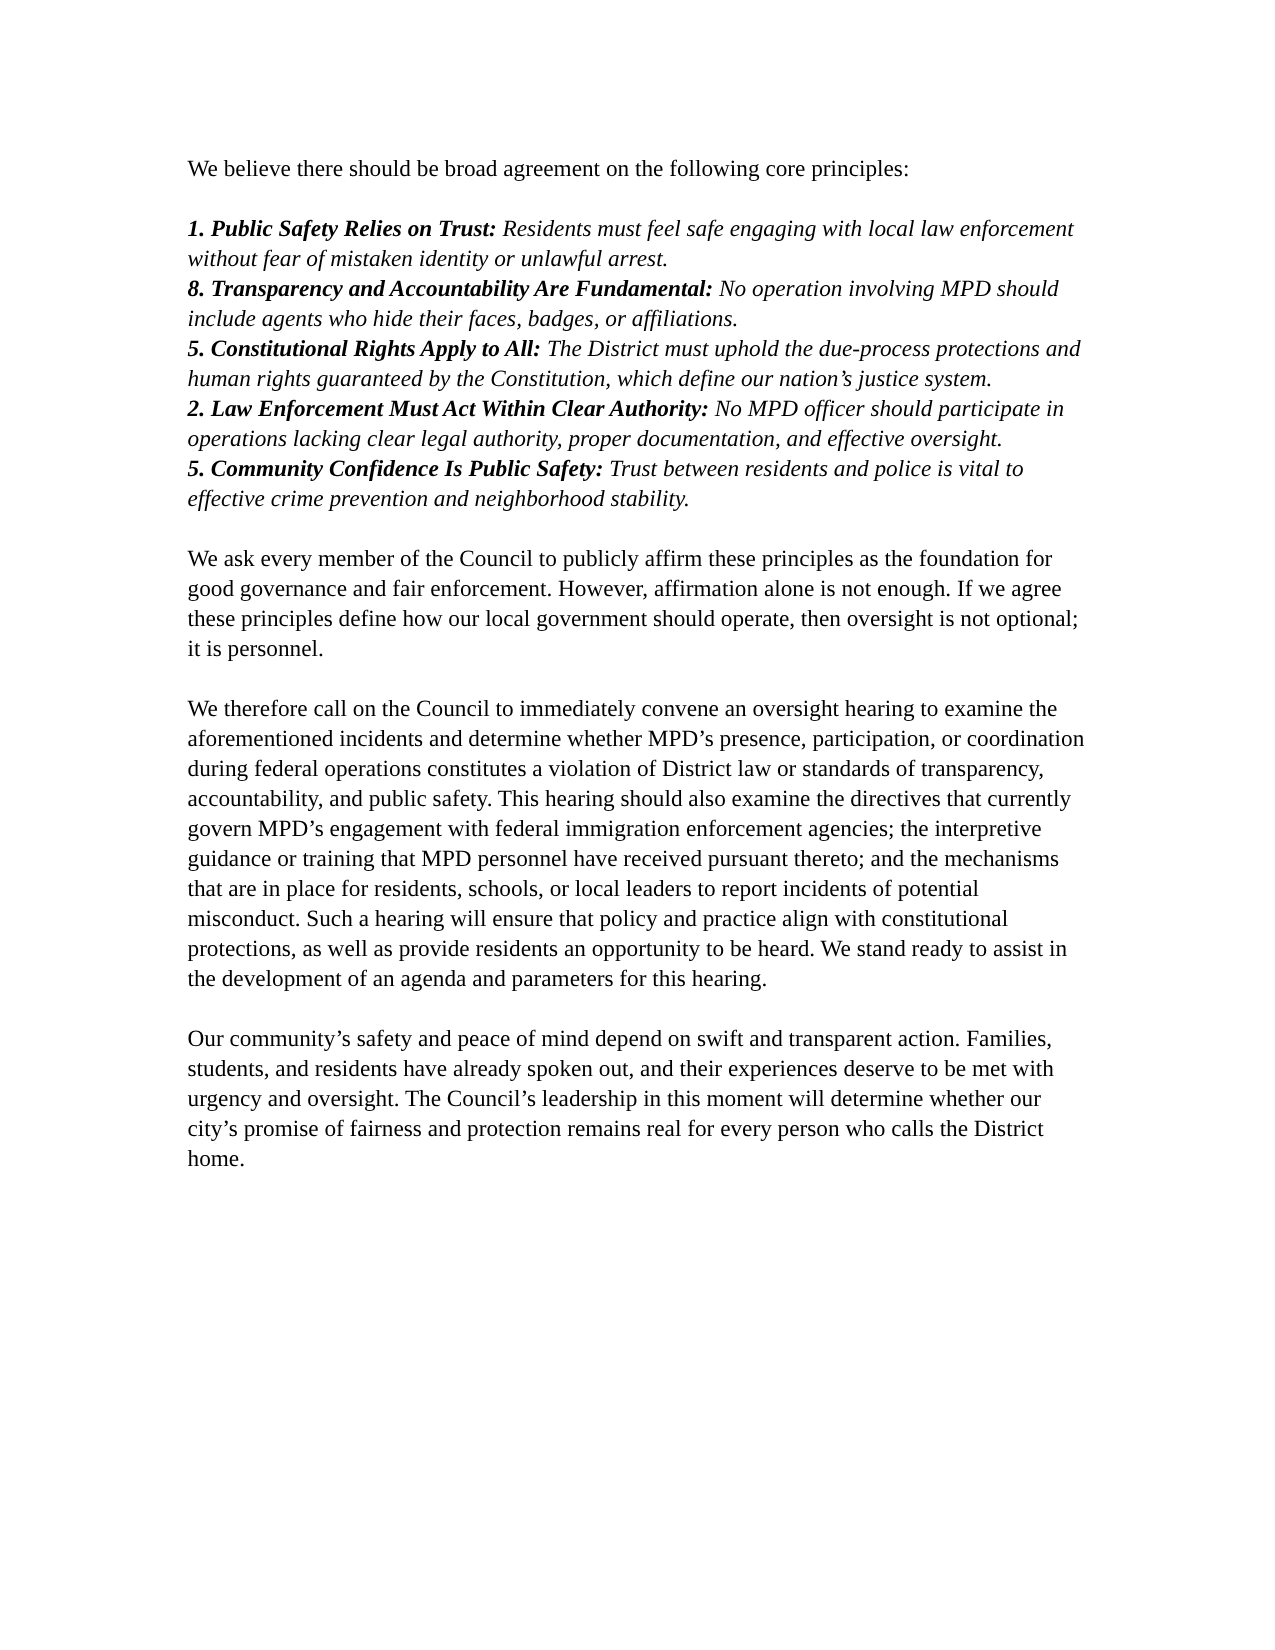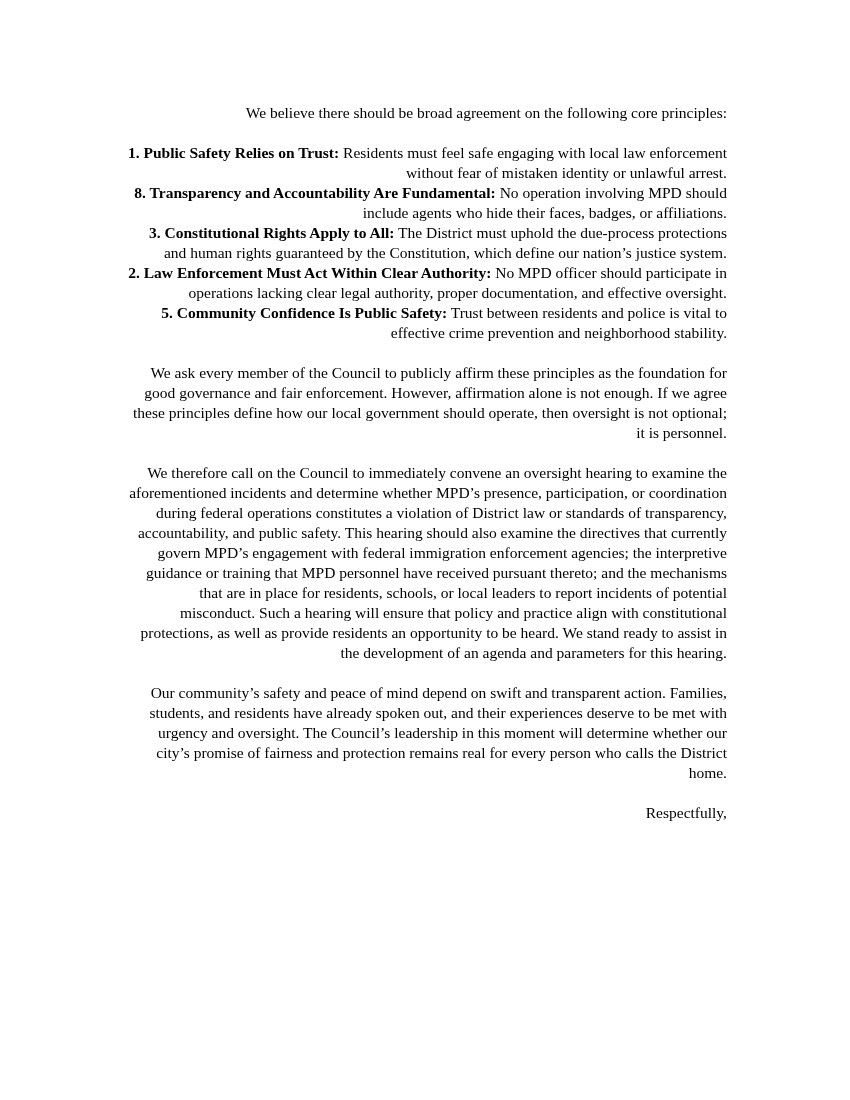--- a/index.html
+++ b/index.html
@@ -17,51 +17,50 @@
   .page {
     position: absolute;
     top: 103px;
     left: 125px;
     width: 602px;
     font-size: 15.5px;
     line-height: 20px;
   }
   .page p {
     margin: 0 0 20px 0;
-    text-align: right;
   }
   .principles p {
     margin: 0;
   }
   .principles {
     margin: 0 0 20px 0;
+    font-style: italic;
   }
   .principle-label {
     font-weight: bold;
   }
   .sig-block p {
     margin: 0 0 20px 0;
   }
 </style>
 </head>
 <body>
 
 <div class="page">
 
   <p>We believe there should be broad agreement on the following core principles:</p>
 
   <div class="principles">
     <p><span class="principle-label">1. Public Safety Relies on Trust:</span><span> Residents must feel safe engaging with local law enforcement without fear of mistaken identity or unlawful arrest.</span></p>
     <p><span class="principle-label">8. Transparency and Accountability Are Fundamental:</span><span> No operation involving MPD should include agents who hide their faces, badges, or affiliations.</span></p>
-    <p><span class="principle-label">3. Constitutional Rights Apply to All:</span><span> The District must uphold the due-process protections and human rights guaranteed by the Constitution, which define our nation’s justice system.</span></p>
+    <p><span class="principle-label">5. Constitutional Rights Apply to All:</span><span> The District must uphold the due-process protections and human rights guaranteed by the Constitution, which define our nation’s justice system.</span></p>
     <p><span class="principle-label">2. Law Enforcement Must Act Within Clear Authority:</span><span> No MPD officer should participate in operations lacking clear legal authority, proper documentation, and effective oversight.</span></p>
     <p><span class="principle-label">5. Community Confidence Is Public Safety:</span><span> Trust between residents and police is vital to effective crime prevention and neighborhood stability.</span></p>
   </div>
 
   <p>We ask every member of the Council to publicly affirm these principles as the foundation for good governance and fair enforcement. However, affirmation alone is not enough. If we agree these principles define how our local government should operate, then oversight is not optional; it is personnel.</p>
   <p>We therefore call on the Council to immediately convene an oversight hearing to examine the aforementioned incidents and determine whether MPD’s presence, participation, or coordination during federal operations constitutes a violation of District law or standards of transparency, accountability, and public safety. This hearing should also examine the directives that currently govern MPD’s engagement with federal immigration enforcement agencies; the interpretive guidance or training that MPD personnel have received pursuant thereto; and the mechanisms that are in place for residents, schools, or local leaders to report incidents of potential misconduct. Such a hearing will ensure that policy and practice align with constitutional protections, as well as provide residents an opportunity to be heard. We stand ready to assist in the development of an agenda and parameters for this hearing.</p>
   <p>Our community’s safety and peace of mind depend on swift and transparent action. Families, students, and residents have already spoken out, and their experiences deserve to be met with urgency and oversight. The Council’s leadership in this moment will determine whether our city’s promise of fairness and protection remains real for every person who calls the District home.</p>
 
   <div class="sig-block">
-    <p>Respectfully,</p>
   </div>
 
 </div>
 
 </body></html>

